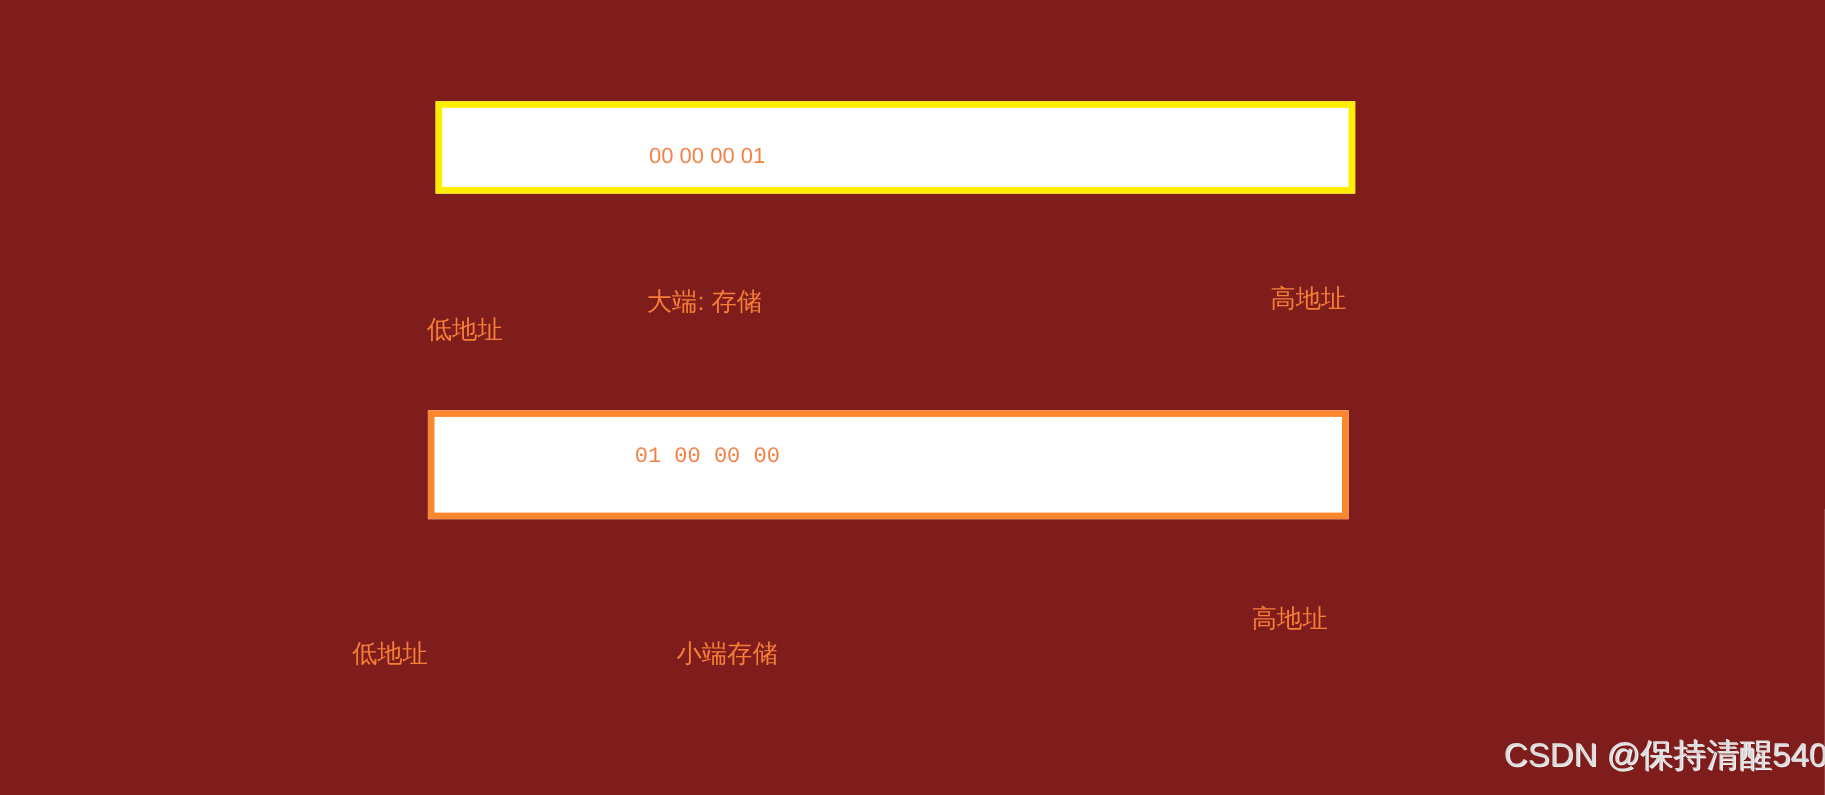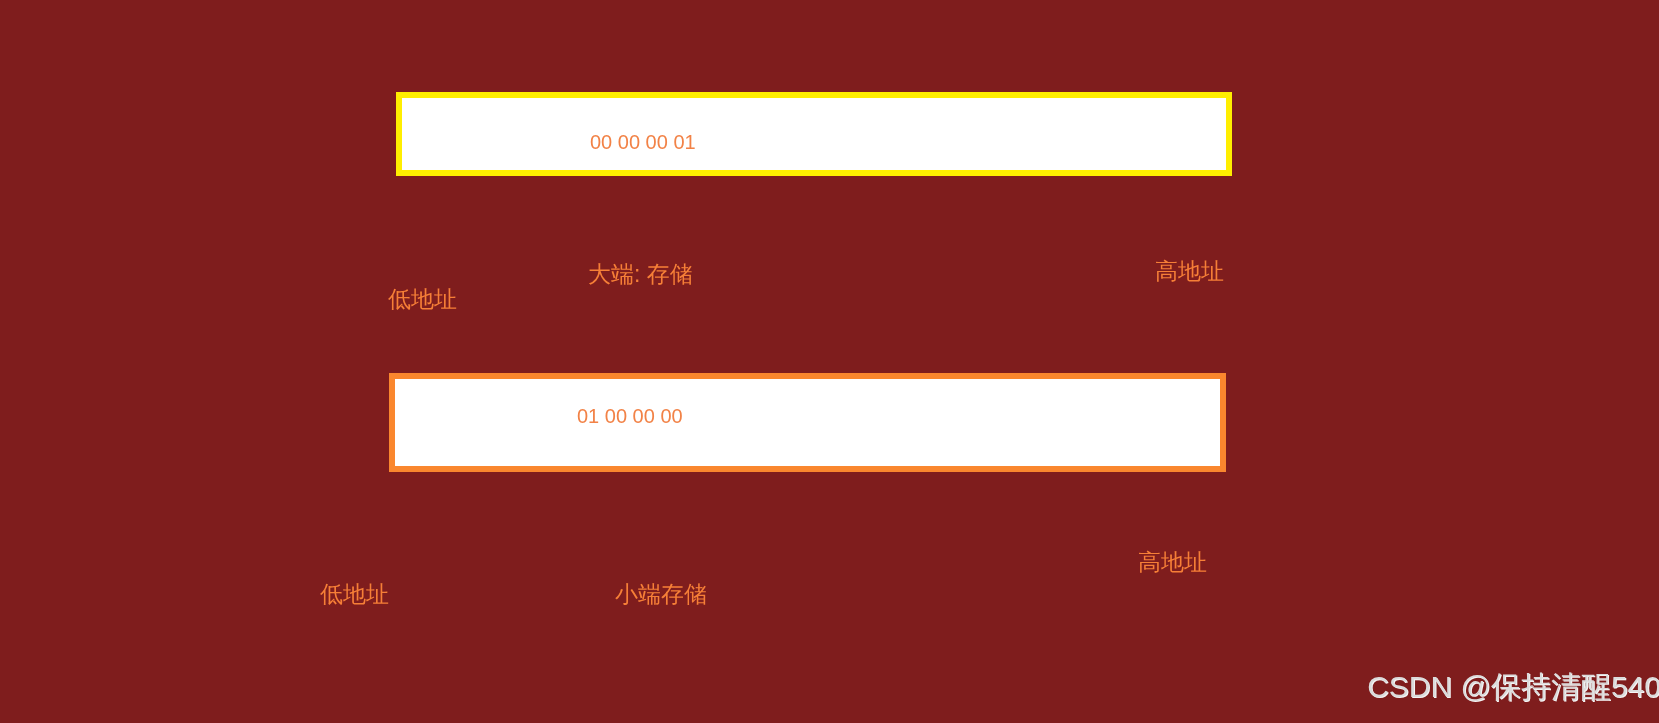--- a/index.html
+++ b/index.html
@@ -35,21 +35,21 @@
     border: 6px solid #fa872e;
   }
   .hex-text {
     position: absolute;
     color: #f28246;
     font-size: 20px;
     line-height: 22px;
     white-space: nowrap;
   }
   .hex-be { left: 590px; top: 131px; }
-  .hex-le { left: 577px; top: 405px; }
+  .hex-le { left: 577px; top: 405px; font-family: Liberation Mono, monospace; }
   .addr-label {
     position: absolute;
     color: #f67f37;
     font-size: 23px;
     line-height: 26px;
     white-space: nowrap;
     margin-top: 47px;
   }
   .be-storage { left: 588px; top: 214px; }
   .be-low     { left: 388px; top: 239px; }

